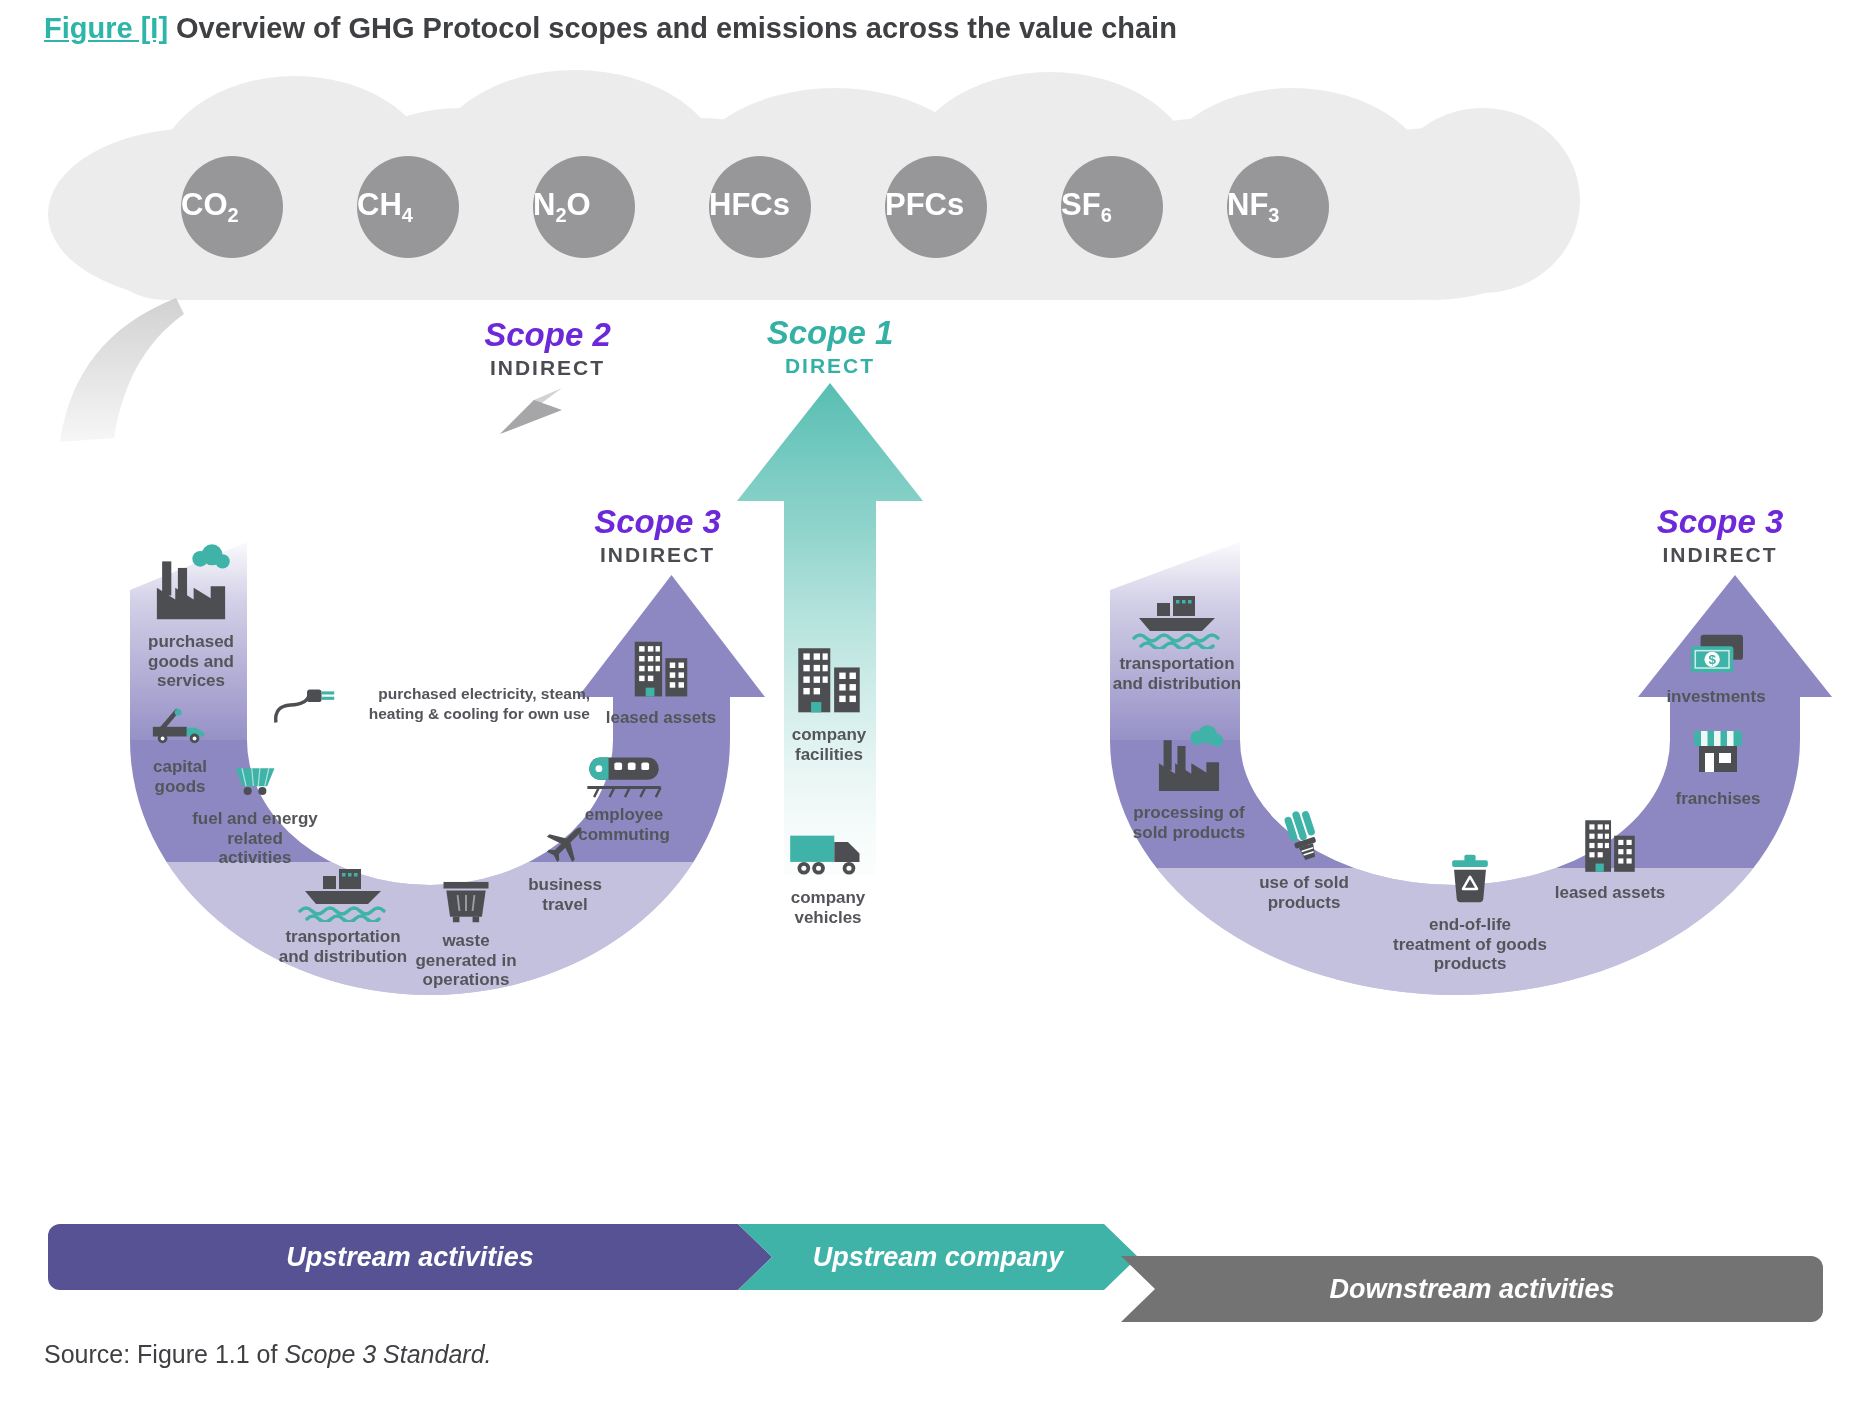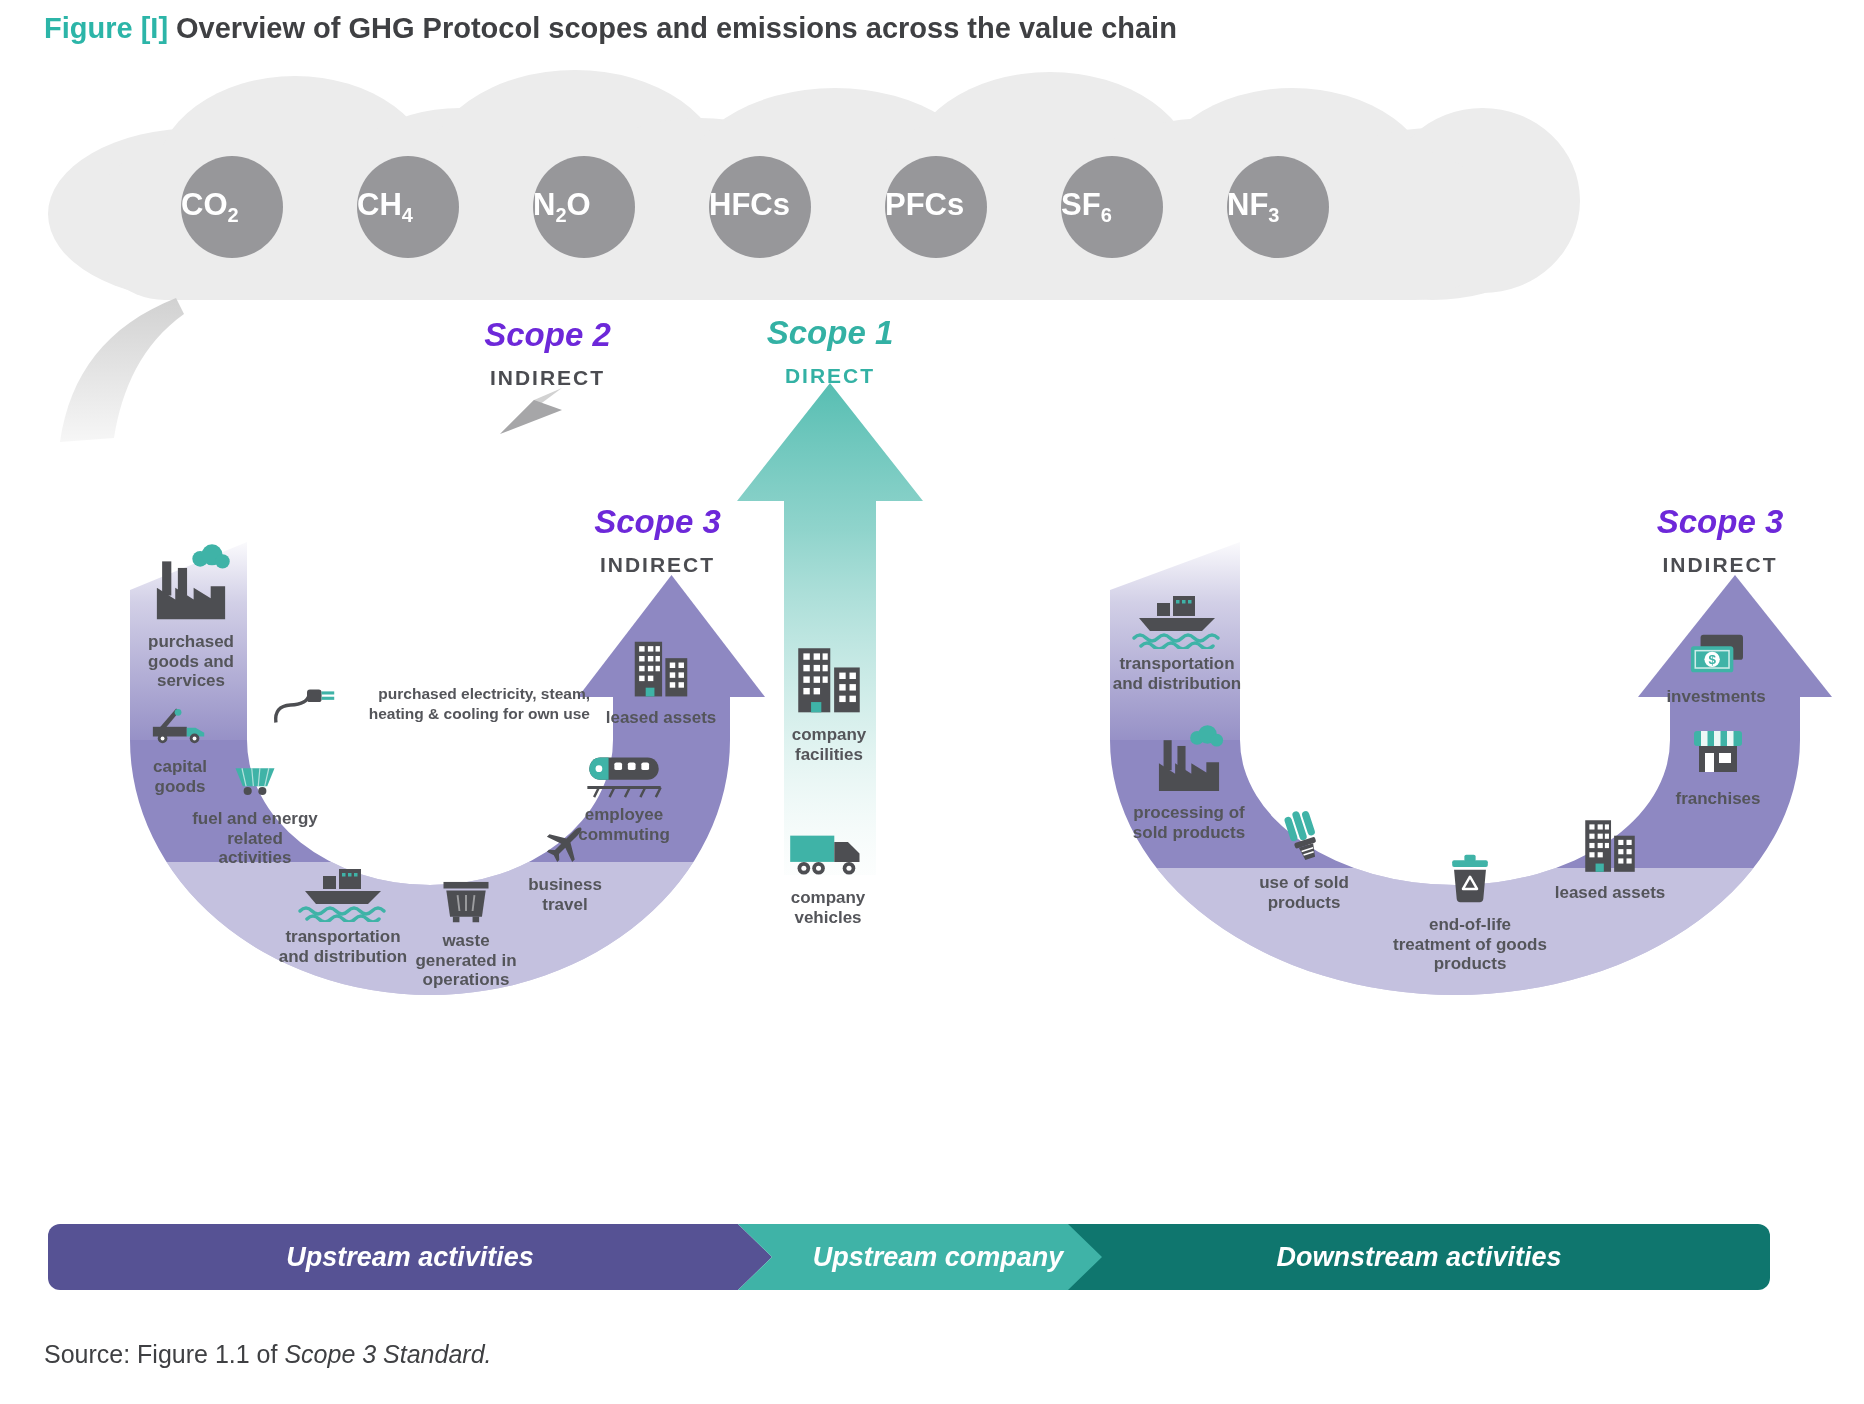--- a/index.html
+++ b/index.html
@@ -10,25 +10,25 @@
   }
   .cloud { position:absolute; background:#ececec; border-radius:50%; z-index:1; }
   .cloud-bar { position:absolute; background:#ececec; border-radius:90px; z-index:1; }
   .gas {
     position:absolute; top:156px; width:102px; height:102px; border-radius:50%;
     background:#97979a; color:#fff; display:flex; align-items:center; justify-content:flex-start;
     font-weight:bold; font-size:31px; z-index:2;
   }
   .gas sub { font-size:20px; }
   .fig-title { position:absolute; left:44px; top:12px; font-size:29px; font-weight:bold; z-index:5; }
-  .fig-title .lab { color:#2cb5a8; }
+  .fig-title .lab { color:#2cb5a8;text-decoration:underline; }
   .fig-title .txt { color:#3f4043; margin-left:8px; }
   .scope { position:absolute; text-align:center; z-index:4; }
   .scope .t { font-size:33px; font-weight:bold; font-style:italic; color:#6d28d9; }
-  .scope .s { font-size:21px; font-weight:bold; letter-spacing:2px; color:#4b4c51; margin-top:12px; }
+  .scope .s { font-size:21px; font-weight:bold; letter-spacing:2px; color:#4b4c51; margin-top:2px; }
   .scope.teal .t, .scope.teal .s { color:#33b1a4; }
   .vc-item {
     position:absolute; text-align:center; z-index:4;
     color:#54555a; font-size:17px; line-height:1.16; font-weight:bold;
   }
   .vc-item .ic { margin:0 auto 5px auto; }
   .ic svg { display:block; width:100%; height:100%; }
   .note {
     position:absolute; z-index:4; font-size:15.5px; color:#54555a;
     white-space:pre-line; text-align:right; line-height:1.32; font-weight:bold;
@@ -40,22 +40,23 @@
   }
   .seg-upstream {
     left:48px; width:724px; background:#565294; border-radius:12px 0 0 12px;
     clip-path:polygon(0 0, calc(100% - 34px) 0, 100% 50%, calc(100% - 34px) 100%, 0 100%);
   }
   .seg-reporting {
     left:738px; width:400px; background:#3fb3a7;
     clip-path:polygon(0 0, calc(100% - 34px) 0, 100% 50%, calc(100% - 34px) 100%, 0 100%, 34px 50%);
   }
   .seg-downstream {
-    left:1068px; width:702px; background:#0f766e; border-radius:0 12px 12px 0;
+    left:1121px; width:702px; background:#737373; border-radius:0 12px 12px 0;
     clip-path:polygon(0 0, 100% 0, 100% 100%, 0 100%, 34px 50%);
+    margin-top:32px;
   }
   .source { position:absolute; left:44px; top:1340px; font-size:25px; color:#3f4043; z-index:5; }
   .source .it { font-style:italic; }
   svg.layer { position:absolute; z-index:2; }
 </style>
 </head>
 <body>
 
 <div id="canvas">
 

